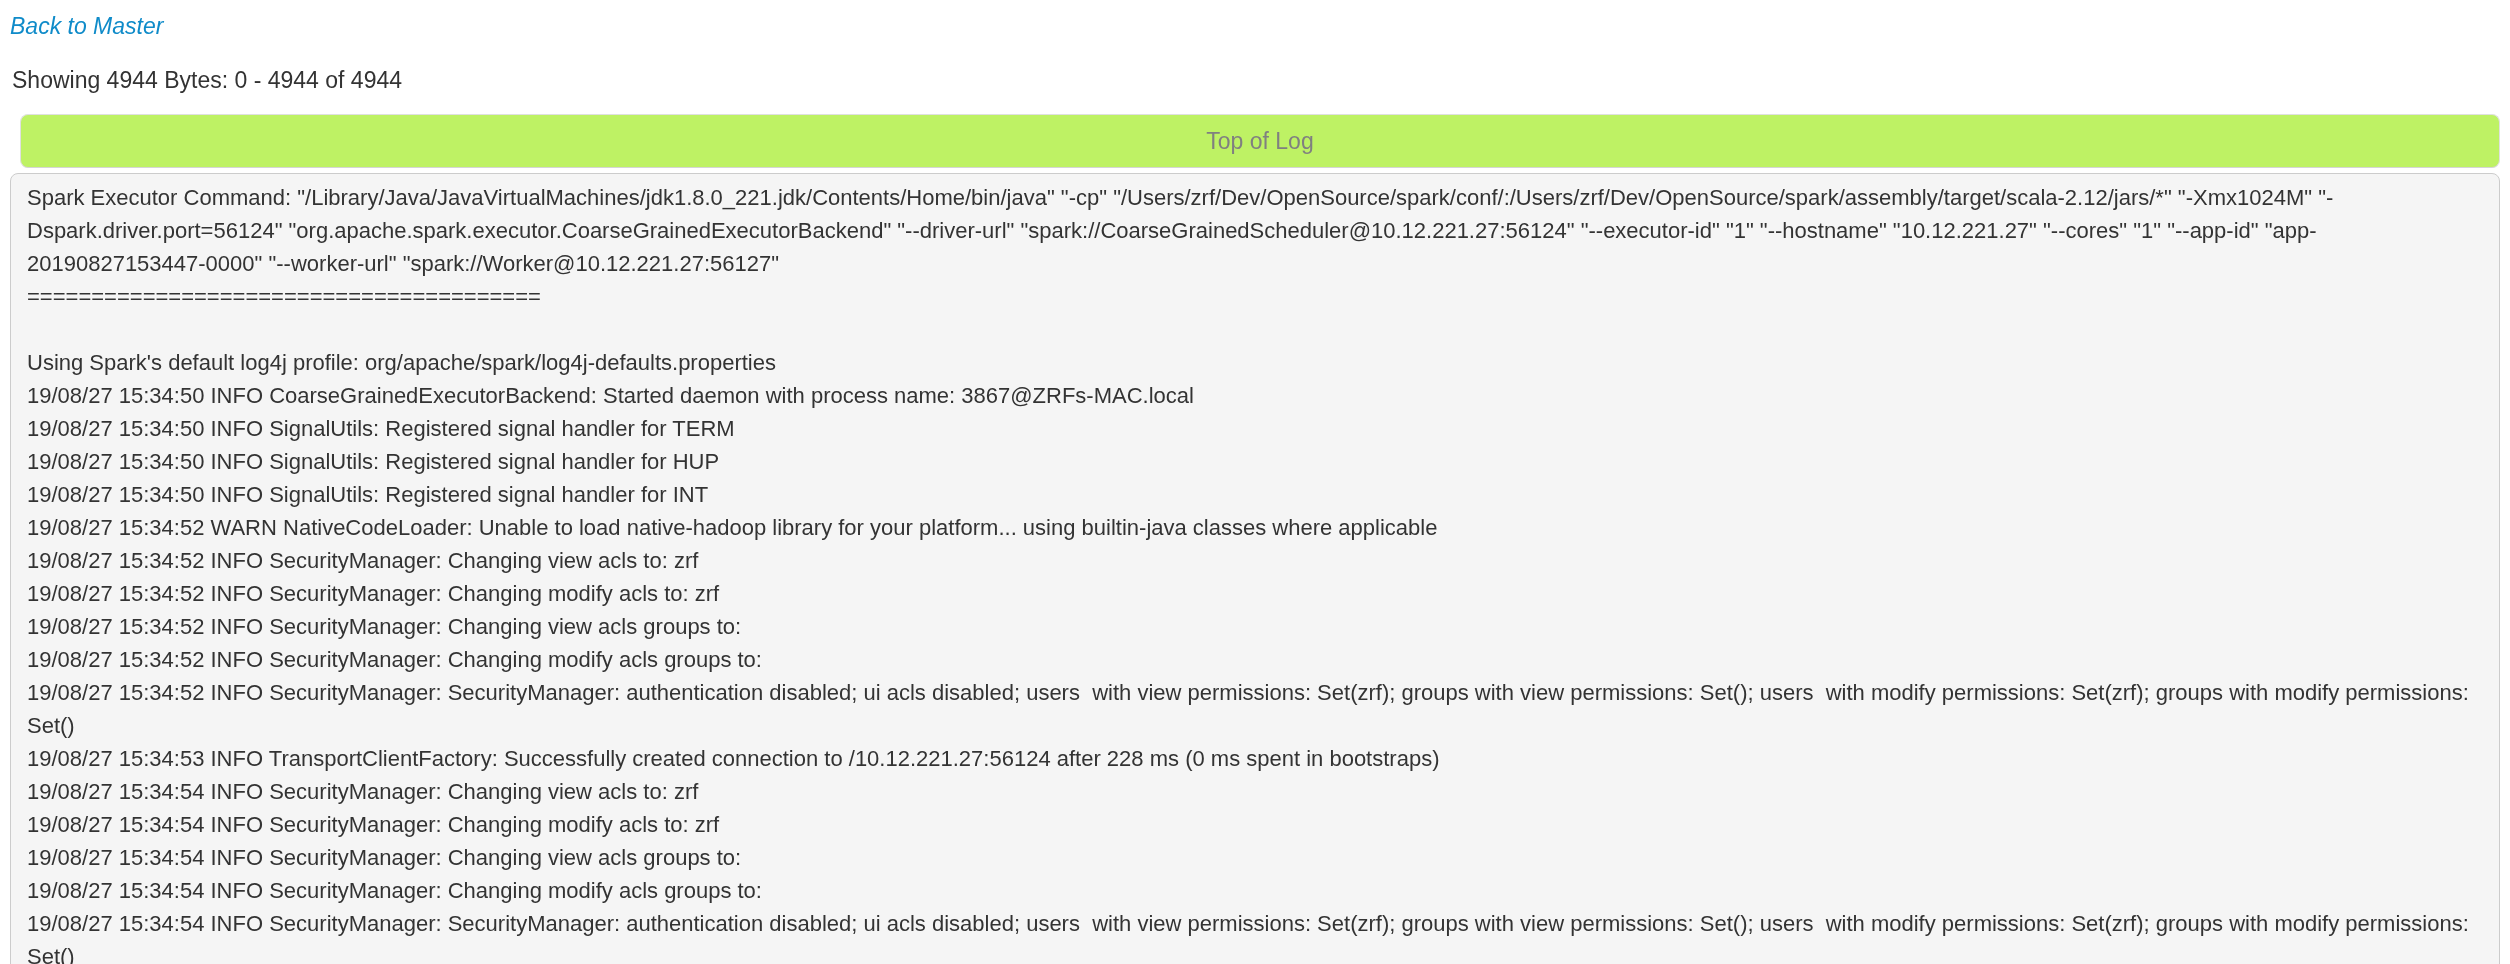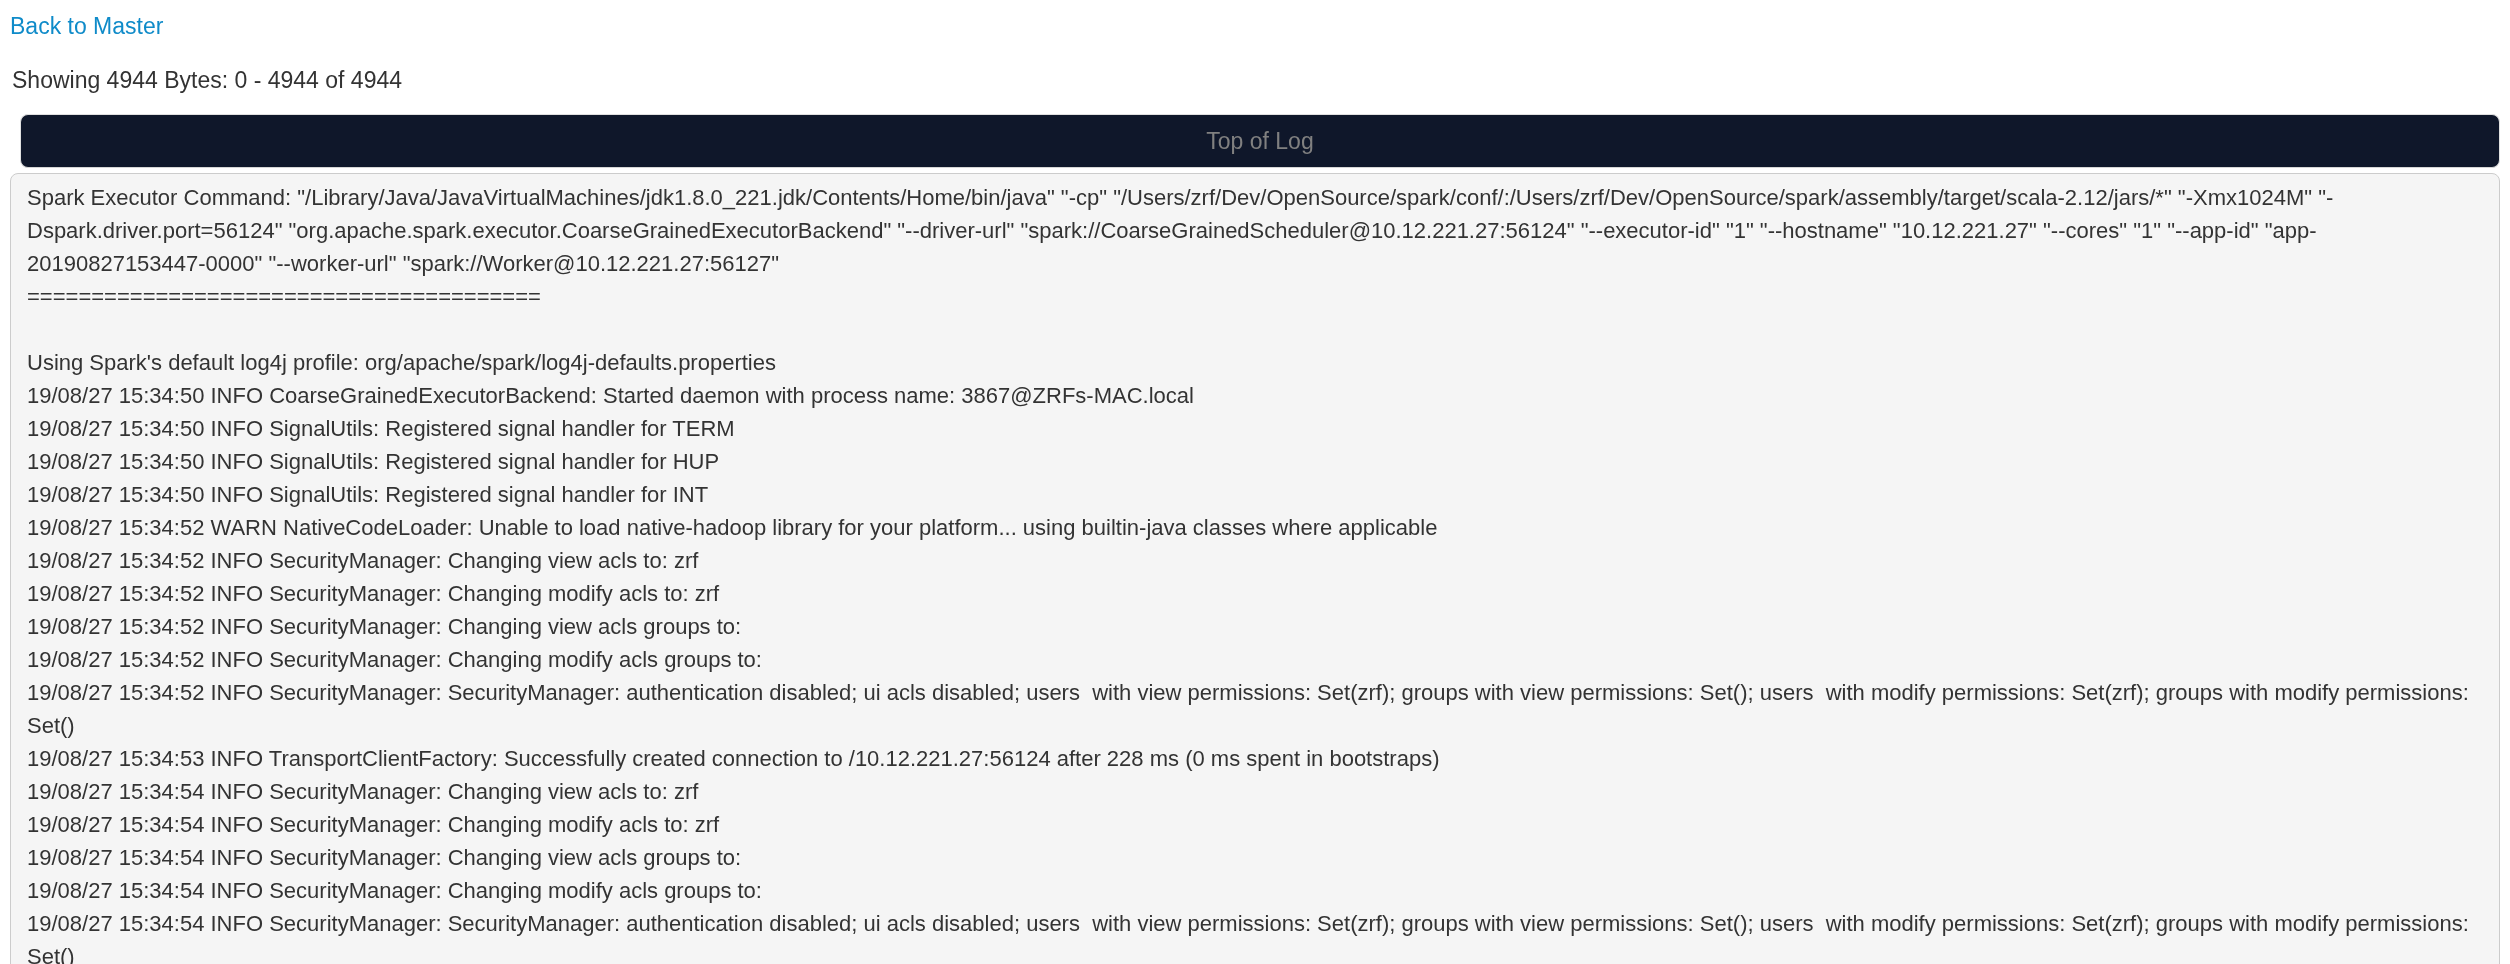--- a/index.html
+++ b/index.html
@@ -14,33 +14,34 @@
   .page { padding-top: 10px; }
 
   .back-link {
     display: inline-block;
     margin: 2px 0 0 10px;
     font-size: 23px;
     line-height: 28px;
     color: #0f8bc9;
     text-decoration: none;
     cursor: pointer;
+    font-style: italic;
   }
 
   .byte-info {
     margin: 26px 0 0 12px;
     font-size: 23px;
     line-height: 28px;
     color: #333333;
   }
 
   .top-log-banner {
     margin: 20px 10px 0 20px;
     height: 54px;
-    background: #0f172a;
+    background: #bef264;
     border: 1px solid #e0e0e0;
     border-bottom-color: #d5d5d5;
     border-radius: 8px;
     text-align: center;
     line-height: 52px;
     font-size: 23px;
     color: #808080;
   }
 
   .log-box {

